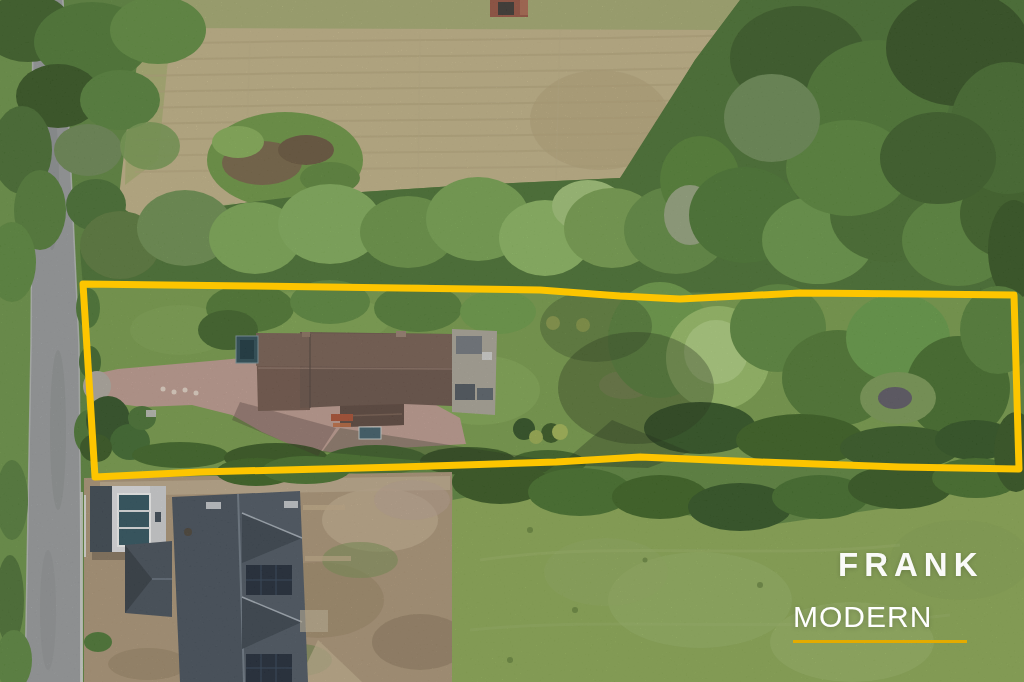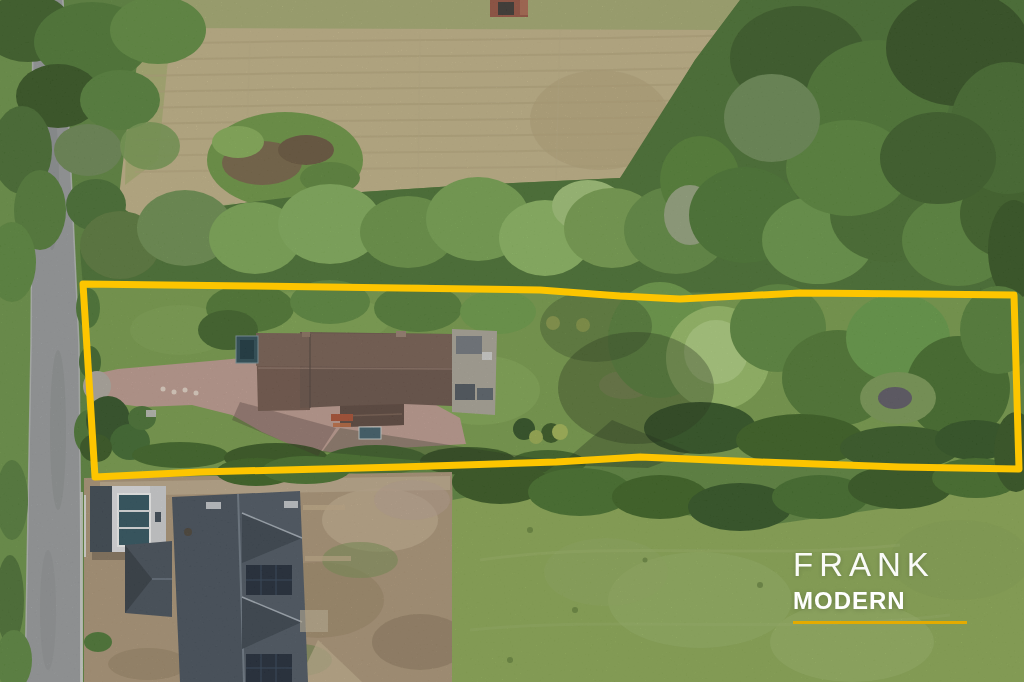--- a/index.html
+++ b/index.html
@@ -6,24 +6,24 @@
   .stage{
     position:relative;width:1024px;height:682px;overflow:hidden;
     font-family:"Liberation Sans",sans-serif;
   }
   .stage svg{position:absolute;left:0;top:0;display:block;}
   .watermark{
     position:absolute;left:793px;top:548px;color:#fff;
     text-shadow:0 1px 5px rgba(0,0,0,.18);
   }
   .watermark .l1{
-    font-size:33px;line-height:1;font-weight:400;letter-spacing:6px;opacity:.96;
+    font-size:33px;line-height:1;font-weight:700;letter-spacing:6px;opacity:.96;margin-left:45px;
   }
   .watermark .l2{
-    font-size:24px;line-height:1;font-weight:700;letter-spacing:1px;margin-top:8px;
+    font-size:30px;line-height:1;font-weight:400;letter-spacing:1px;margin-top:21px;
   }
   .watermark .rule{width:174px;height:3px;background:#e4ab00;margin-top:8px;}
 </style>
 </head>
 <body>
 
 <div class="stage">
 <svg width="1024" height="682" viewBox="0 0 1024 682">
   <defs>
     <clipPath id="fieldClip">

